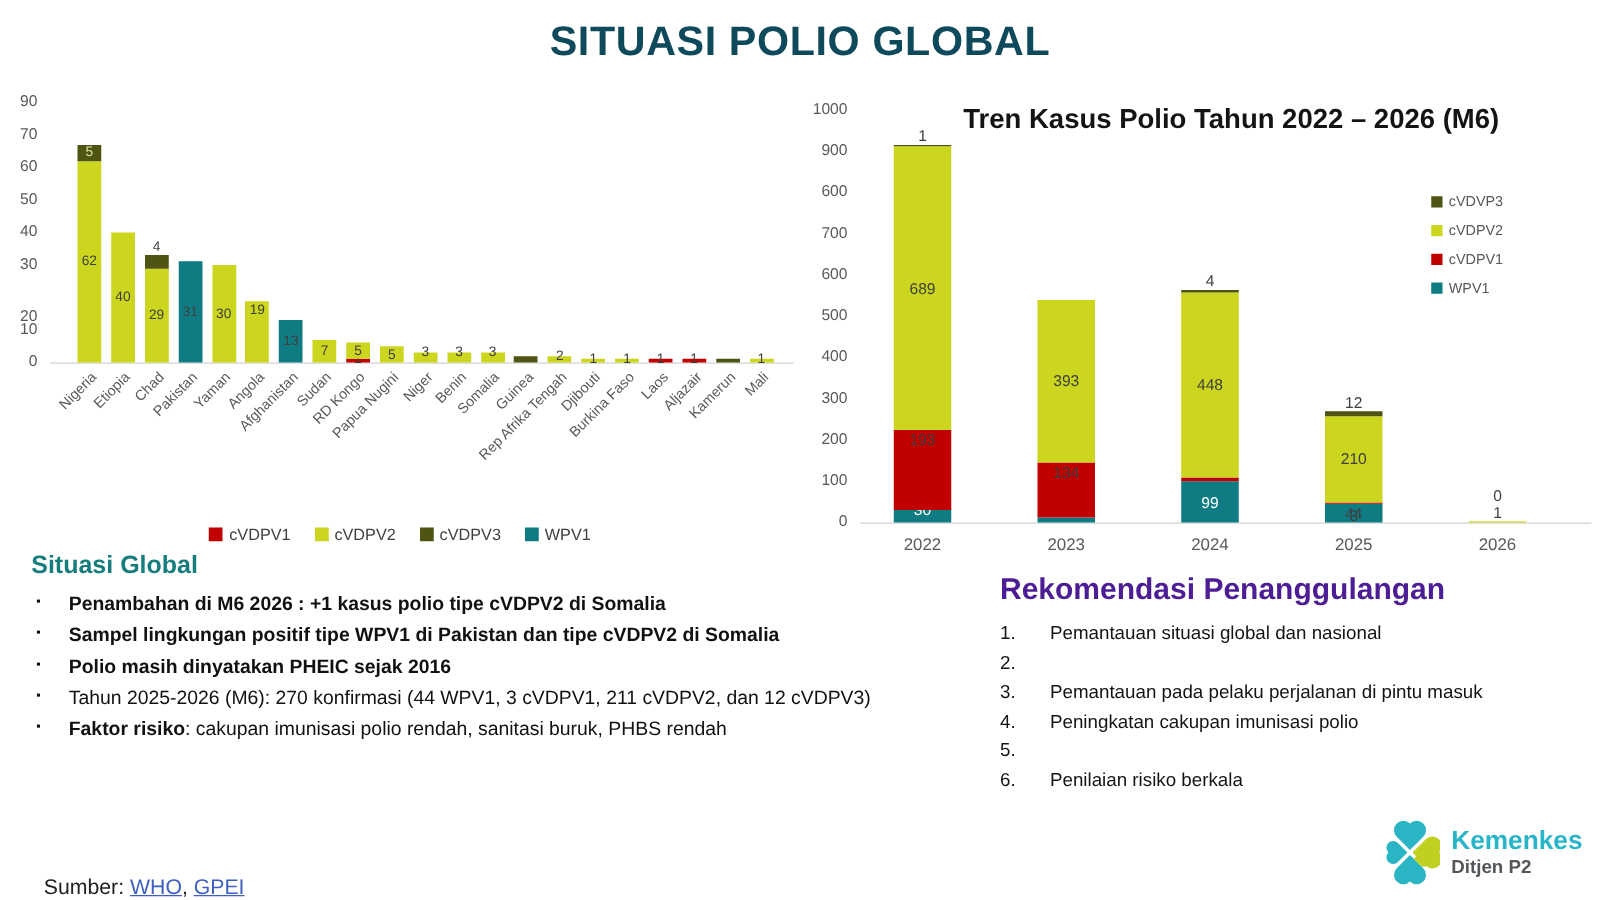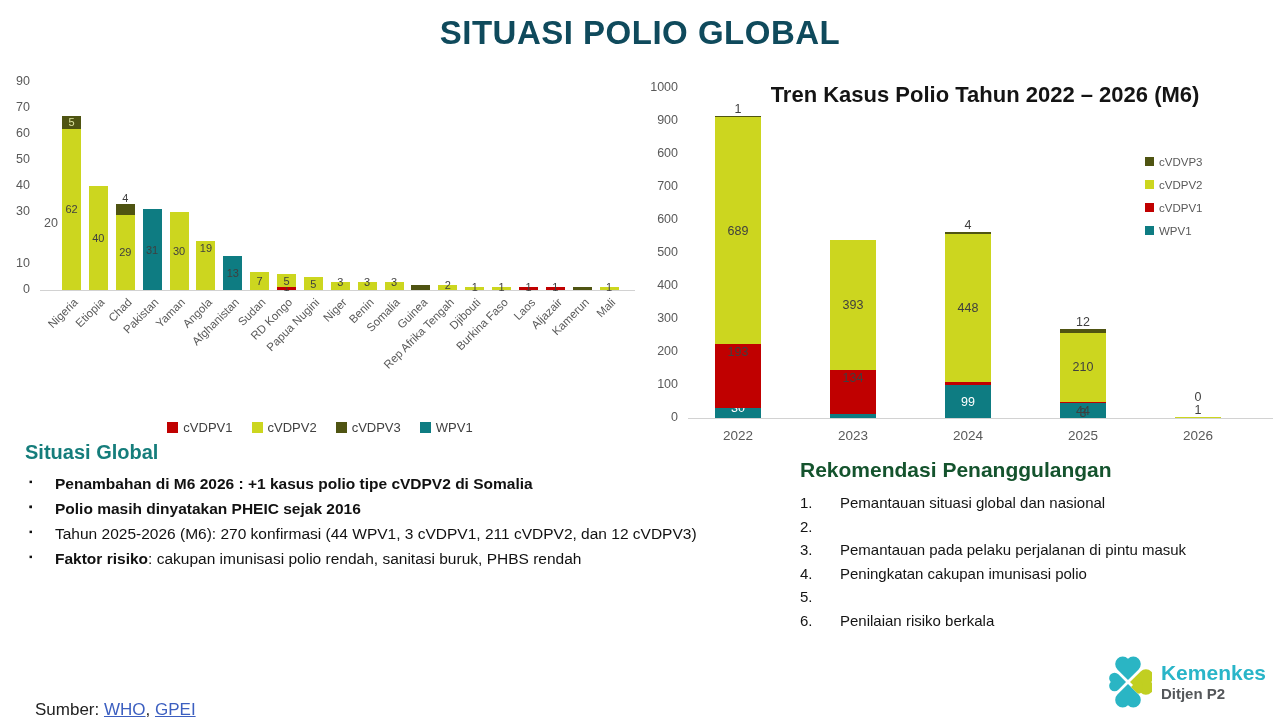--- a/index.html
+++ b/index.html
@@ -38,21 +38,21 @@
   .situasi{position:absolute;left:25px;top:441px;width:730px;}
   .section-h{font-weight:bold;font-size:20px;}
   .situasi .section-h{color:#157d7b;}
   .bullets{margin-top:9px;width:690px;}
   .bullet{position:relative;padding-left:30px;font-size:15.5px;line-height:1.42;color:#111;
           margin-bottom:3px;}
   .bullet .bu{position:absolute;left:4px;top:2px;font-size:10px;color:#111;}
   .bullet.bold{font-weight:bold;}
   .bullet.just{text-align:justify;}
   .rekom{position:absolute;left:800px;top:458px;width:470px;}
-  .rekom .section-h{color:#14532d;font-size:21px;}
+  .rekom .section-h{color:#4c1d95;font-size:24px;}
   .numlist{margin-top:10px;}
   .numrow{display:flex;font-size:15px;line-height:1.5;color:#141414;margin-bottom:1px;}
   .numrow .no{width:40px;flex:0 0 40px;}
   
   .source{position:absolute;left:35px;top:700px;font-size:17px;color:#222;}
   .source a{color:#3c5fc0;text-decoration:underline;}
   .logo{position:absolute;right:14px;top:656px;display:flex;align-items:center;gap:9px;}
   .logo-text .l1{font-size:21px;font-weight:bold;color:#29b5c8;line-height:1.05;}
   .logo-text .l2{font-size:15px;font-weight:bold;color:#54575a;}
 </style>
@@ -60,21 +60,21 @@
 <body>
 
 <div class="slide">
 
   <div class="main-title">SITUASI POLIO GLOBAL</div>
 
   <div class="chart" id="chartL">
     <div class="plot">
         <div class="tick" style="top: 204px;">0</div>
         <div class="tick" style="top: 178px;">10</div>
-        <div class="tick" style="top: 138px; padding-left: 28px;">20</div>
+        <div class="tick" style="top: 168px;">20</div>
         <div class="tick" style="top: 126px;">30</div>
         <div class="tick" style="top: 100px;">40</div>
         <div class="tick" style="top: 74px;">50</div>
         <div class="tick" style="top: 48px;">60</div>
         <div class="tick" style="top: 22px;">70</div>
         <div class="tick" style="top: -4px;">90</div>
         <div class="axis-line" style="left: 40px; width: 595px; top: 212px;"></div>
         <div class="seg" style="left: 62px; width: 19px; top: 50.8px; height: 161.2px; background: rgb(204, 214, 31);"></div>
         <div class="dlabel" style="left: 44px; width: 55px; top: 125.4px; color: rgb(63, 63, 63);">62</div>
         <div class="seg" style="left: 62px; width: 19px; top: 37.8px; height: 13px; background: rgb(79, 84, 18);"></div>
@@ -276,21 +276,21 @@
           <div class="sw" style="background: rgb(14, 124, 130); width: 9px; height: 9px;"></div>
           <span>WPV1</span>
         </div>
       </div>
   </div>
 
   <div class="situasi">
     <div class="section-h">Situasi Global</div>
     <div class="bullets">
         <div class="bullet bold"><span class="bu">▪</span><span>Penambahan di M6 2026 : +1 kasus polio tipe cVDPV2 di Somalia</span></div>
-        <div class="bullet bold just"><span class="bu">▪</span></div>
+        <div class="bullet bold just"><span class="bu">▪</span><span>Sampel lingkungan positif tipe WPV1 di Pakistan dan tipe cVDPV2 di Somalia</span></div>
         <div class="bullet bold"><span class="bu">▪</span><span>Polio masih dinyatakan PHEIC sejak 2016</span></div>
         <div class="bullet just"><span class="bu">▪</span><span>Tahun 2025-2026 (M6): 270 konfirmasi (44 WPV1, 3 cVDPV1, 211 cVDPV2, dan 12 cVDPV3)</span></div>
         <div class="bullet"><span class="bu">▪</span><b>Faktor risiko</b><span>: cakupan imunisasi polio rendah, sanitasi buruk, PHBS rendah</span></div>
       </div>
   </div>
 
   <div class="rekom">
     <div class="section-h">Rekomendasi Penanggulangan</div>
     <div class="numlist">
         <div class="numrow">

